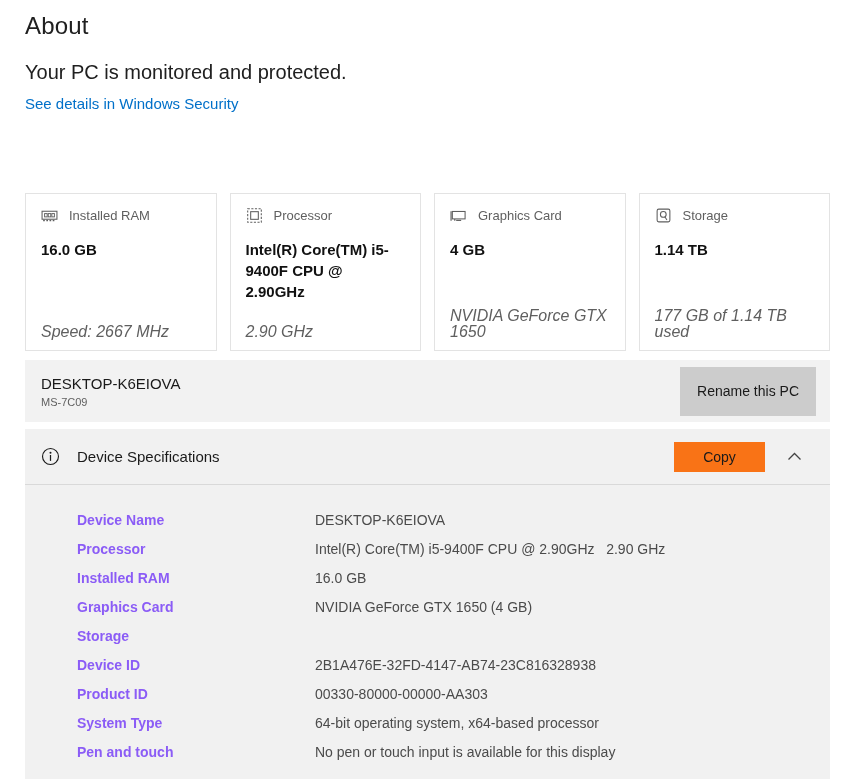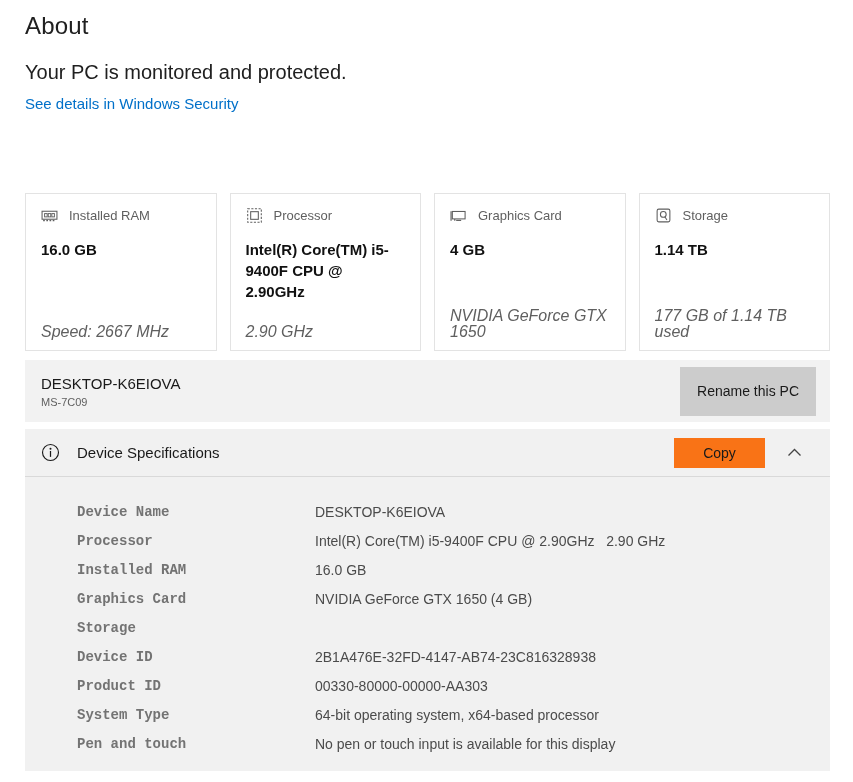--- a/index.html
+++ b/index.html
@@ -37,31 +37,31 @@
   .host-model { font-size: 11px; color: #5f5f5f; margin-top: 3px; }
   .btn {
     font-family: "Liberation Sans", sans-serif;
     border: none; cursor: pointer; color: #1a1a1a; font-size: 14px;
   }
   .rename-btn { background: #cccccc; height: 49px; padding: 0 17px; }
 
   
   .specs-section { margin-top: 7px; background: #f1f1f1; min-height: 290px; }
   .specs-header {
-    height: 48px; display: flex; align-items: center;
+    height: 56px; display: flex; align-items: center;
     padding: 0 16px; border-bottom: 1px solid #d9d9d9; cursor: pointer;
   }
   .specs-header svg { display: block; }
   .specs-title { margin-left: 17px; font-size: 15px; color: #1a1a1a; flex: 1 1 auto; }
   .copy-btn { background: #f97316; width: 91px; height: 30px; }
   .chevron-wrap { margin-left: 9px; width: 40px; height: 30px; display: flex; align-items: center; justify-content: center; cursor: pointer; }
 
   .specs-table { padding: 21px 0 12px 52px; }
   .spec-row { display: flex; align-items: flex-start; line-height: 29px; }
-  .spec-label { width: 238px; flex: 0 0 238px; font-size: 14px; font-weight: 700; color: #737373; font-family: Liberation Mono, monospace; }
+  .spec-label { width: 238px; flex: 0 0 238px; font-size: 14px; font-weight: 700; color: #8b5cf6; }
   .spec-value { flex: 1 1 auto; font-size: 14px; color: #4b4b4b; white-space: pre-wrap; }
 </style>
 </head>
 <body>
 
 <div class="page">
 
   <h1 class="page-title">About</h1>
   <div class="page-subtitle">Your PC is monitored and protected.</div>
   <a class="security-link">See details in Windows Security</a>

